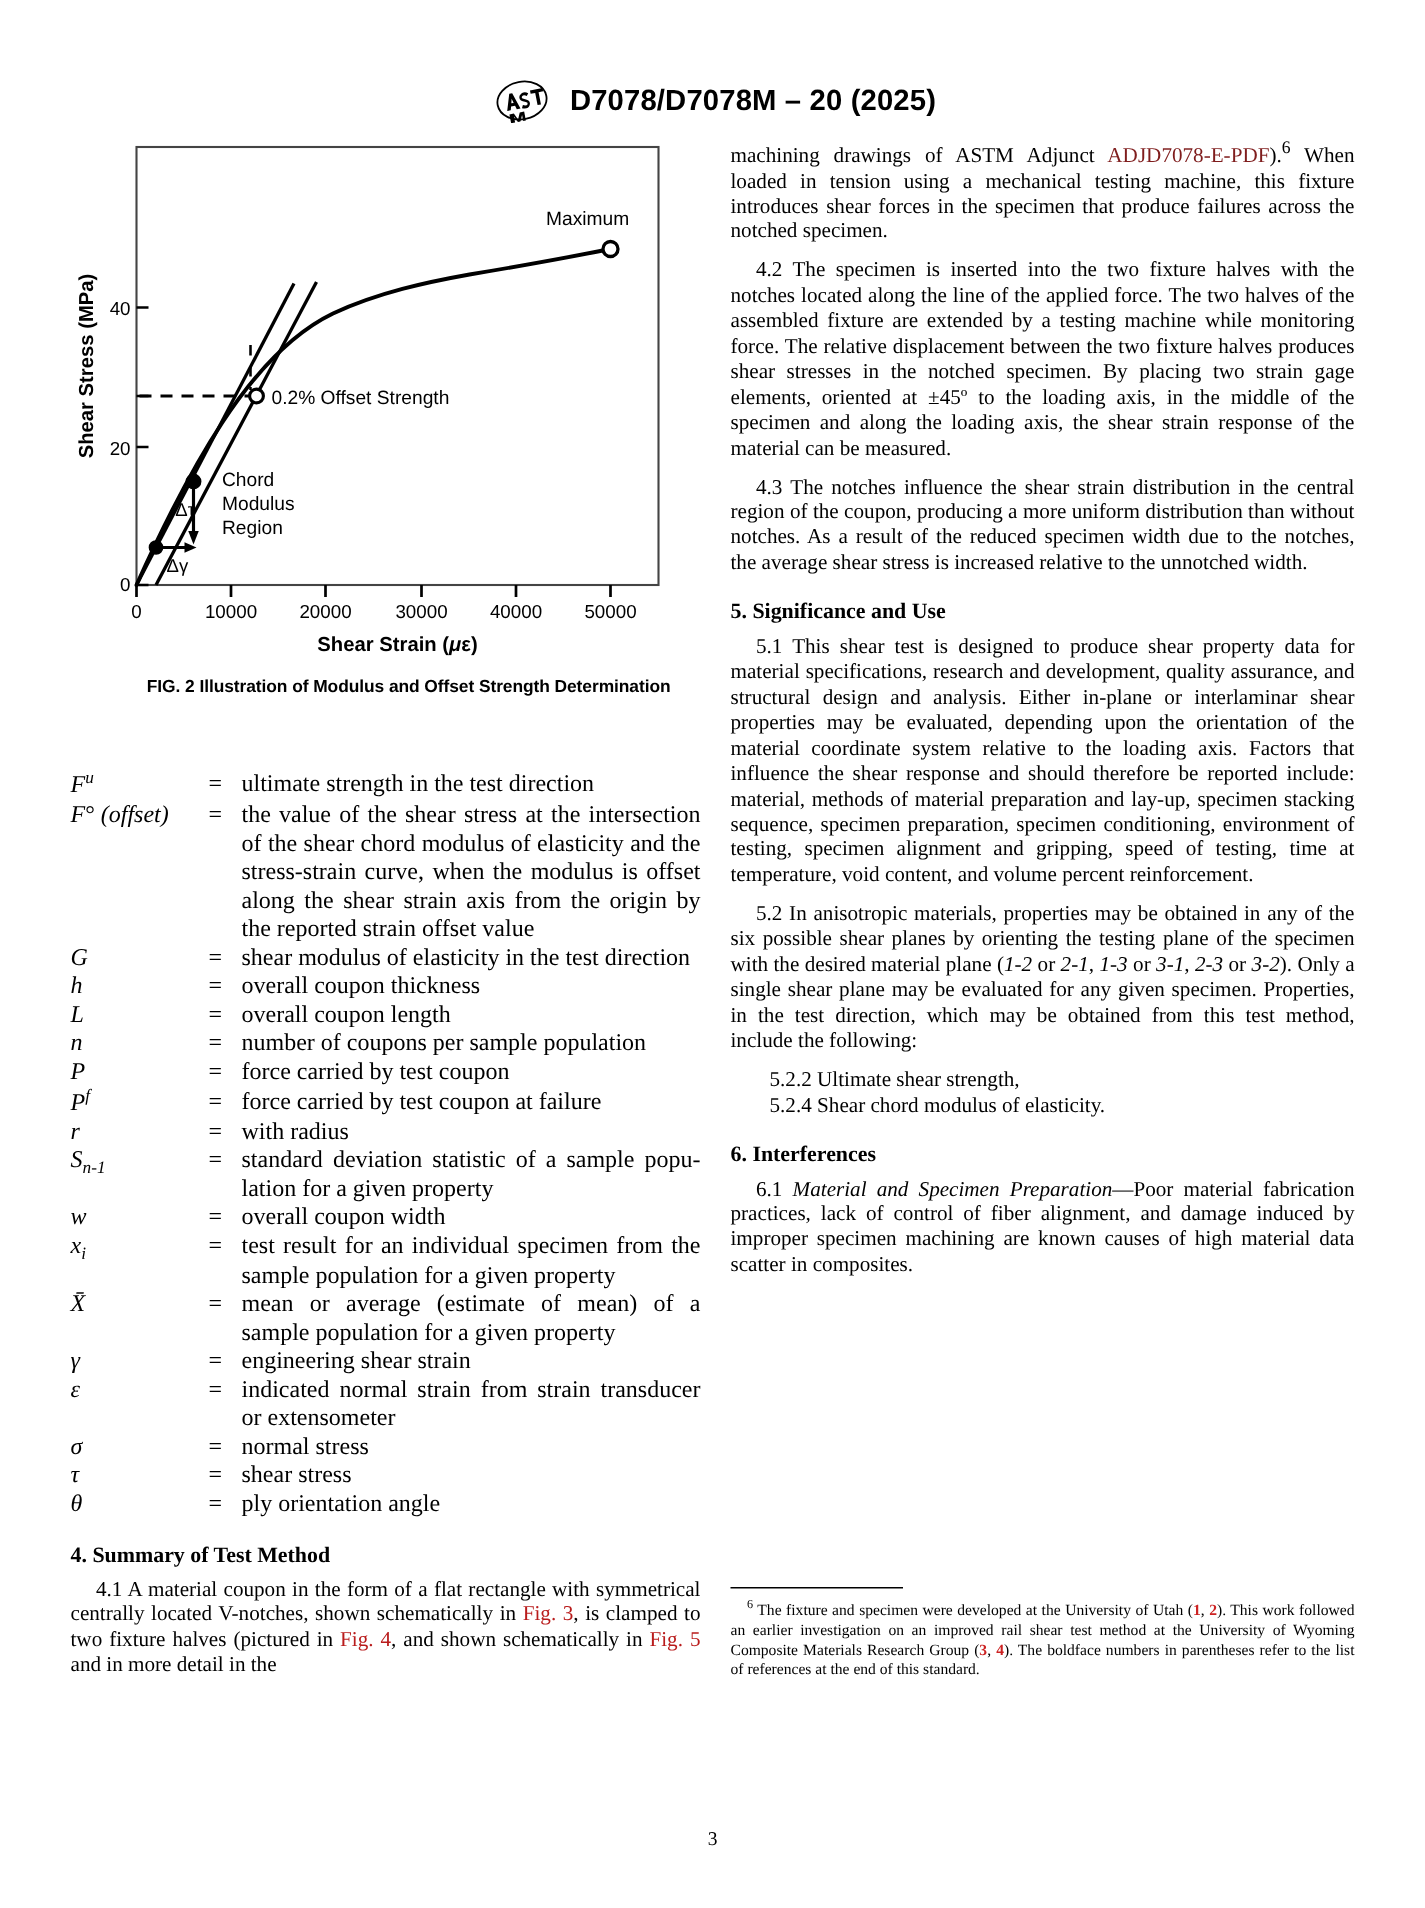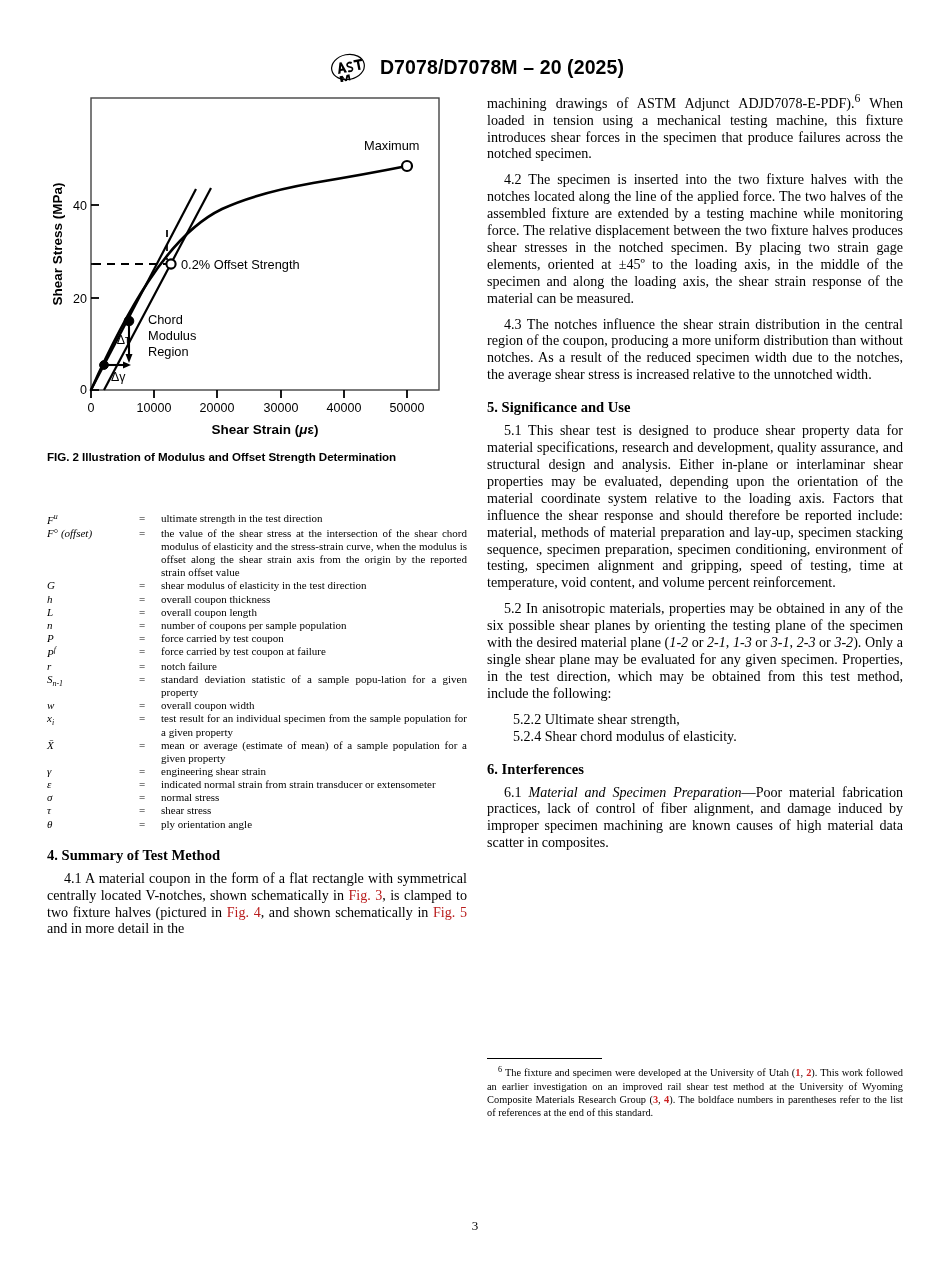--- a/index.html
+++ b/index.html
@@ -26,28 +26,28 @@
 
   
   .col-left  { position:absolute; left:47px;  top:92px; width:420px; }
   .col-right { position:absolute; left:487px; top:92px; width:416px; }
 
   
   .figure-box { width:400px; }
   .fig-caption {
     font-family:"Liberation Sans", sans-serif;
     font-weight:bold; font-size:11.6px;
-    text-align:left; margin-top:8px; line-height:1.3;
+    text-align:right; margin-top:8px; line-height:1.3;
     letter-spacing:-0.05px;
   }
 
   
   .nomen { margin-top:48px; width:420px; }
   .nomen table { border-collapse:collapse; width:100%; }
-  .nomen td { vertical-align:top; padding:0; font-size:11px; line-height:1.195; }
+  .nomen td { vertical-align:top; padding:0; font-size:16px; line-height:1.195; }
   .nomen td.sym {
     width:92px; font-style:italic; white-space:nowrap;
     font-family:"Liberation Serif", serif;
   }
   .nomen td.eq { width:22px; text-align:left; }
   .nomen td.def { text-align:justify; text-align-last:left; }
   .nomen td.def.just-full { text-align:justify; }
   sup.sm { font-size:0.72em; font-style:italic; vertical-align:super; }
   sub.sm { font-size:0.72em; font-style:italic; vertical-align:sub; }
   .romanp { font-style:normal; }
@@ -62,21 +62,21 @@
   p.body {
     font-size:14.1px; line-height:1.2;
     margin:0 0 9px 0;
     text-align:justify;
     text-indent:17px;
     hyphens:auto;
   }
   p.body.sub { text-indent:26px; margin-bottom:0px; }
   p.body.noind { text-indent:0; }
   .ref-red { color:#b91c1c; }
-  .ref-blue { color:#000000; }
+  .ref-blue { color:#7f1d1d; }
   .ital { font-style:italic; }
   .bold-red { color:#cc2222; font-weight:bold; }
 
   
   .footnote-wrap { position:absolute; left:487px; top:1058px; width:416px; }
   .fn-rule { width:115px; height:1px; background:#000; margin-bottom:6px; }
   .footnote {
     font-size:10.4px; line-height:1.26; text-align:justify;
     margin:0; text-indent:11px; hyphens:auto;
   }
@@ -230,21 +230,21 @@
             <td class="def">force carried by test coupon</td>
           </tr>
           <tr>
             <td class="sym">P<sup class="sm">f</sup></td>
             <td class="eq">=</td>
             <td class="def">force carried by test coupon at failure</td>
           </tr>
           <tr>
             <td class="sym">r</td>
             <td class="eq">=</td>
-            <td class="def">notch failure</td>
+            <td class="def">with radius</td>
           </tr>
           <tr>
             <td class="sym">S<sub class="sm">n-1</sub></td>
             <td class="eq">=</td>
             <td class="def just-full">standard deviation statistic of a sample popu-lation for a given property</td>
           </tr>
           <tr>
             <td class="sym">w</td>
             <td class="eq">=</td>
             <td class="def">overall coupon width</td>

